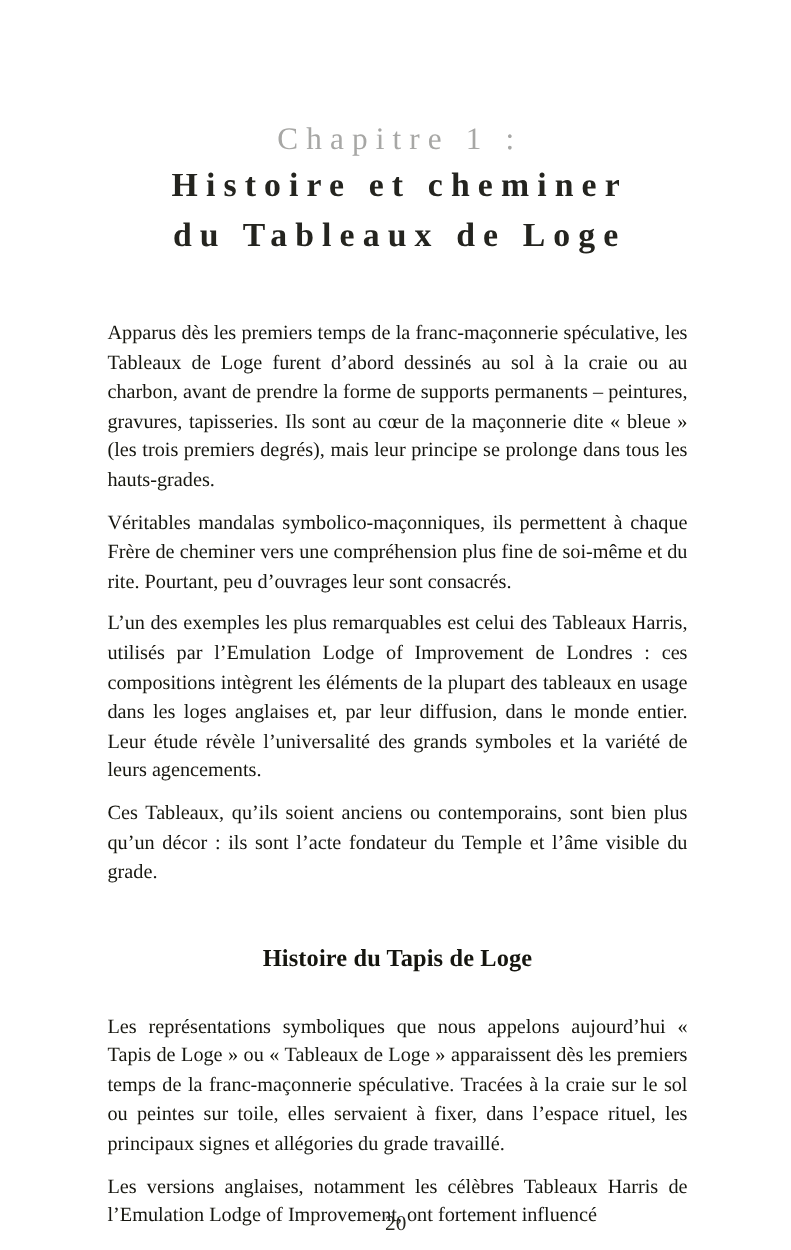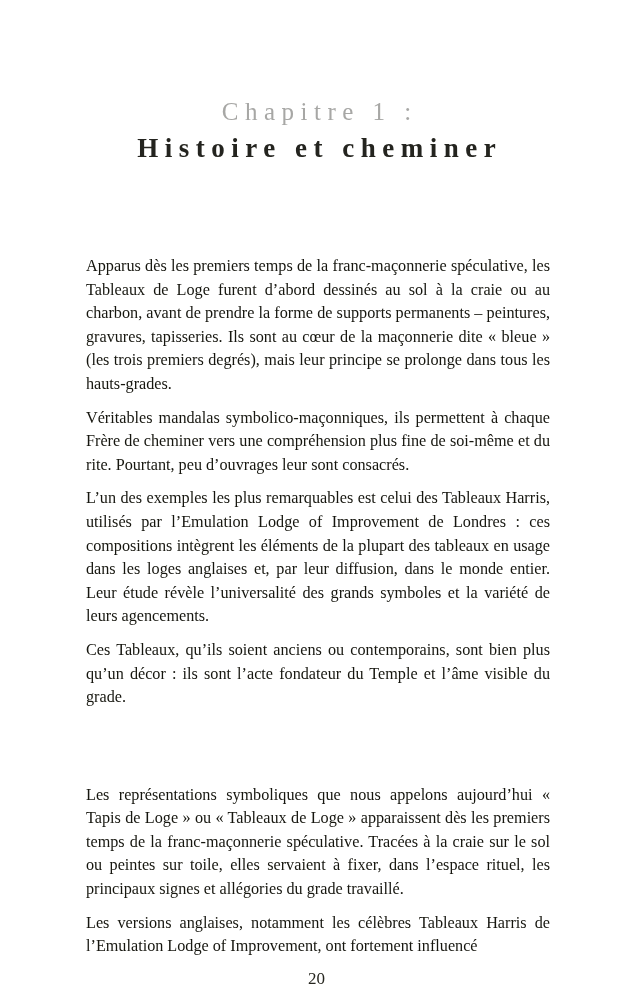--- a/index.html
+++ b/index.html
@@ -94,31 +94,33 @@
   }
 </style>
 </head>
 <body>
 
 <div class="page">
 
   <div class="title-block">
     <span class="chapter-eyebrow">Chapitre 1 :</span>
     <span class="chapter-title-line">Histoire et cheminer</span>
+    <span class="chapter-title-line">du Tableaux de Loge</span>
   </div>
 
   <div class="body-col">
 
     <p class="para">Apparus dès les premiers temps de la franc-maçonnerie spéculative, les Tableaux de Loge furent d’abord dessinés au sol à la craie ou au charbon, avant de prendre la forme de supports permanents – peintures, gravures, tapisseries. Ils sont au cœur de la maçonnerie dite « bleue » (les trois premiers degrés), mais leur principe se prolonge dans tous les hauts-grades.</p>
     <p class="para">Véritables mandalas symbolico-maçonniques, ils permettent à chaque Frère de cheminer vers une compréhension plus fine de soi-même et du rite. Pourtant, peu d’ouvrages leur sont consacrés.</p>
     <p class="para">L’un des exemples les plus remarquables est celui des Tableaux Harris, utilisés par l’Emulation Lodge of Improvement de Londres : ces compositions intègrent les éléments de la plupart des tableaux en usage dans les loges anglaises et, par leur diffusion, dans le monde entier. Leur étude révèle l’universalité des grands symboles et la variété de leurs agencements.</p>
     <p class="para">Ces Tableaux, qu’ils soient anciens ou contemporains, sont bien plus qu’un décor : ils sont l’acte fondateur du Temple et l’âme visible du grade.</p>
 
     <div class="gap-before-heading"></div>
 
+    <h2 class="section-heading">Histoire du Tapis de Loge</h2>
 
     <div class="gap-after-heading"></div>
 
     <p class="para">Les représentations symboliques que nous appelons aujourd’hui « Tapis de Loge » ou « Tableaux de Loge » apparaissent dès les premiers temps de la franc-maçonnerie spéculative. Tracées à la craie sur le sol ou peintes sur toile, elles servaient à fixer, dans l’espace rituel, les principaux signes et allégories du grade travaillé.</p>
     <p class="para">Les versions anglaises, notamment les célèbres Tableaux Harris de l’Emulation Lodge of Improvement, ont fortement influencé</p>
 
   </div>
 
   <div class="folio">20</div>
 

